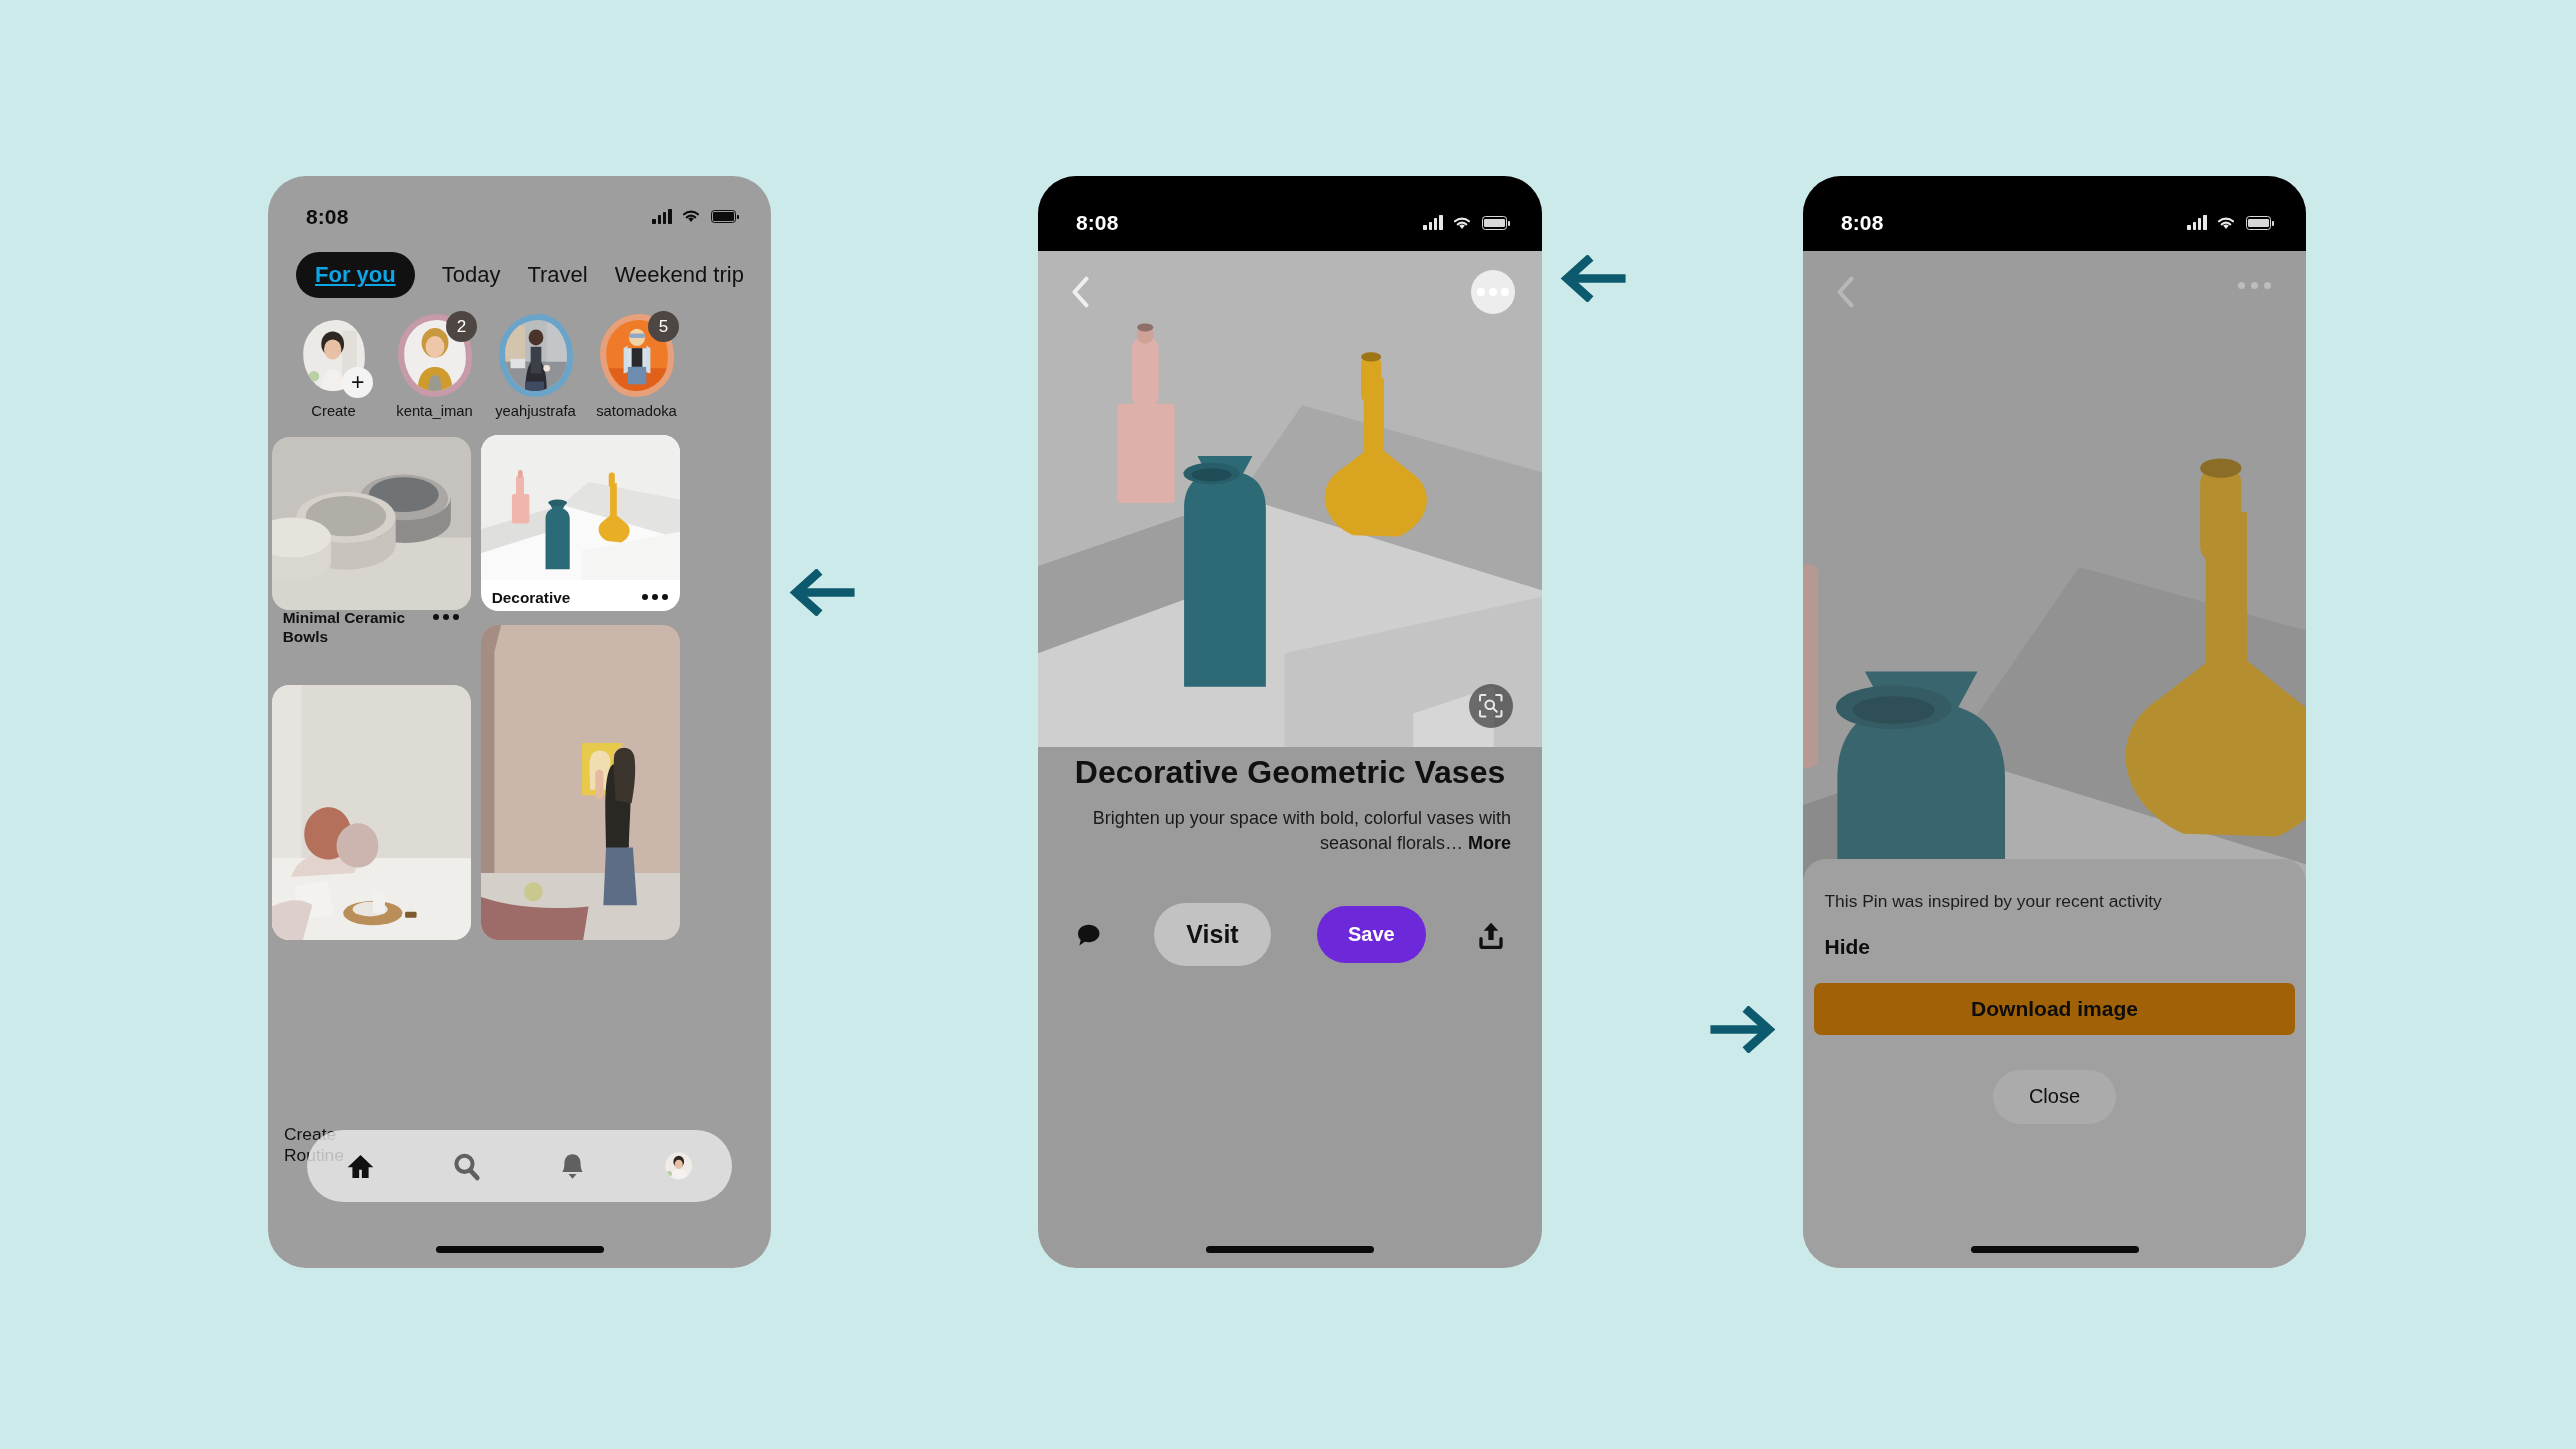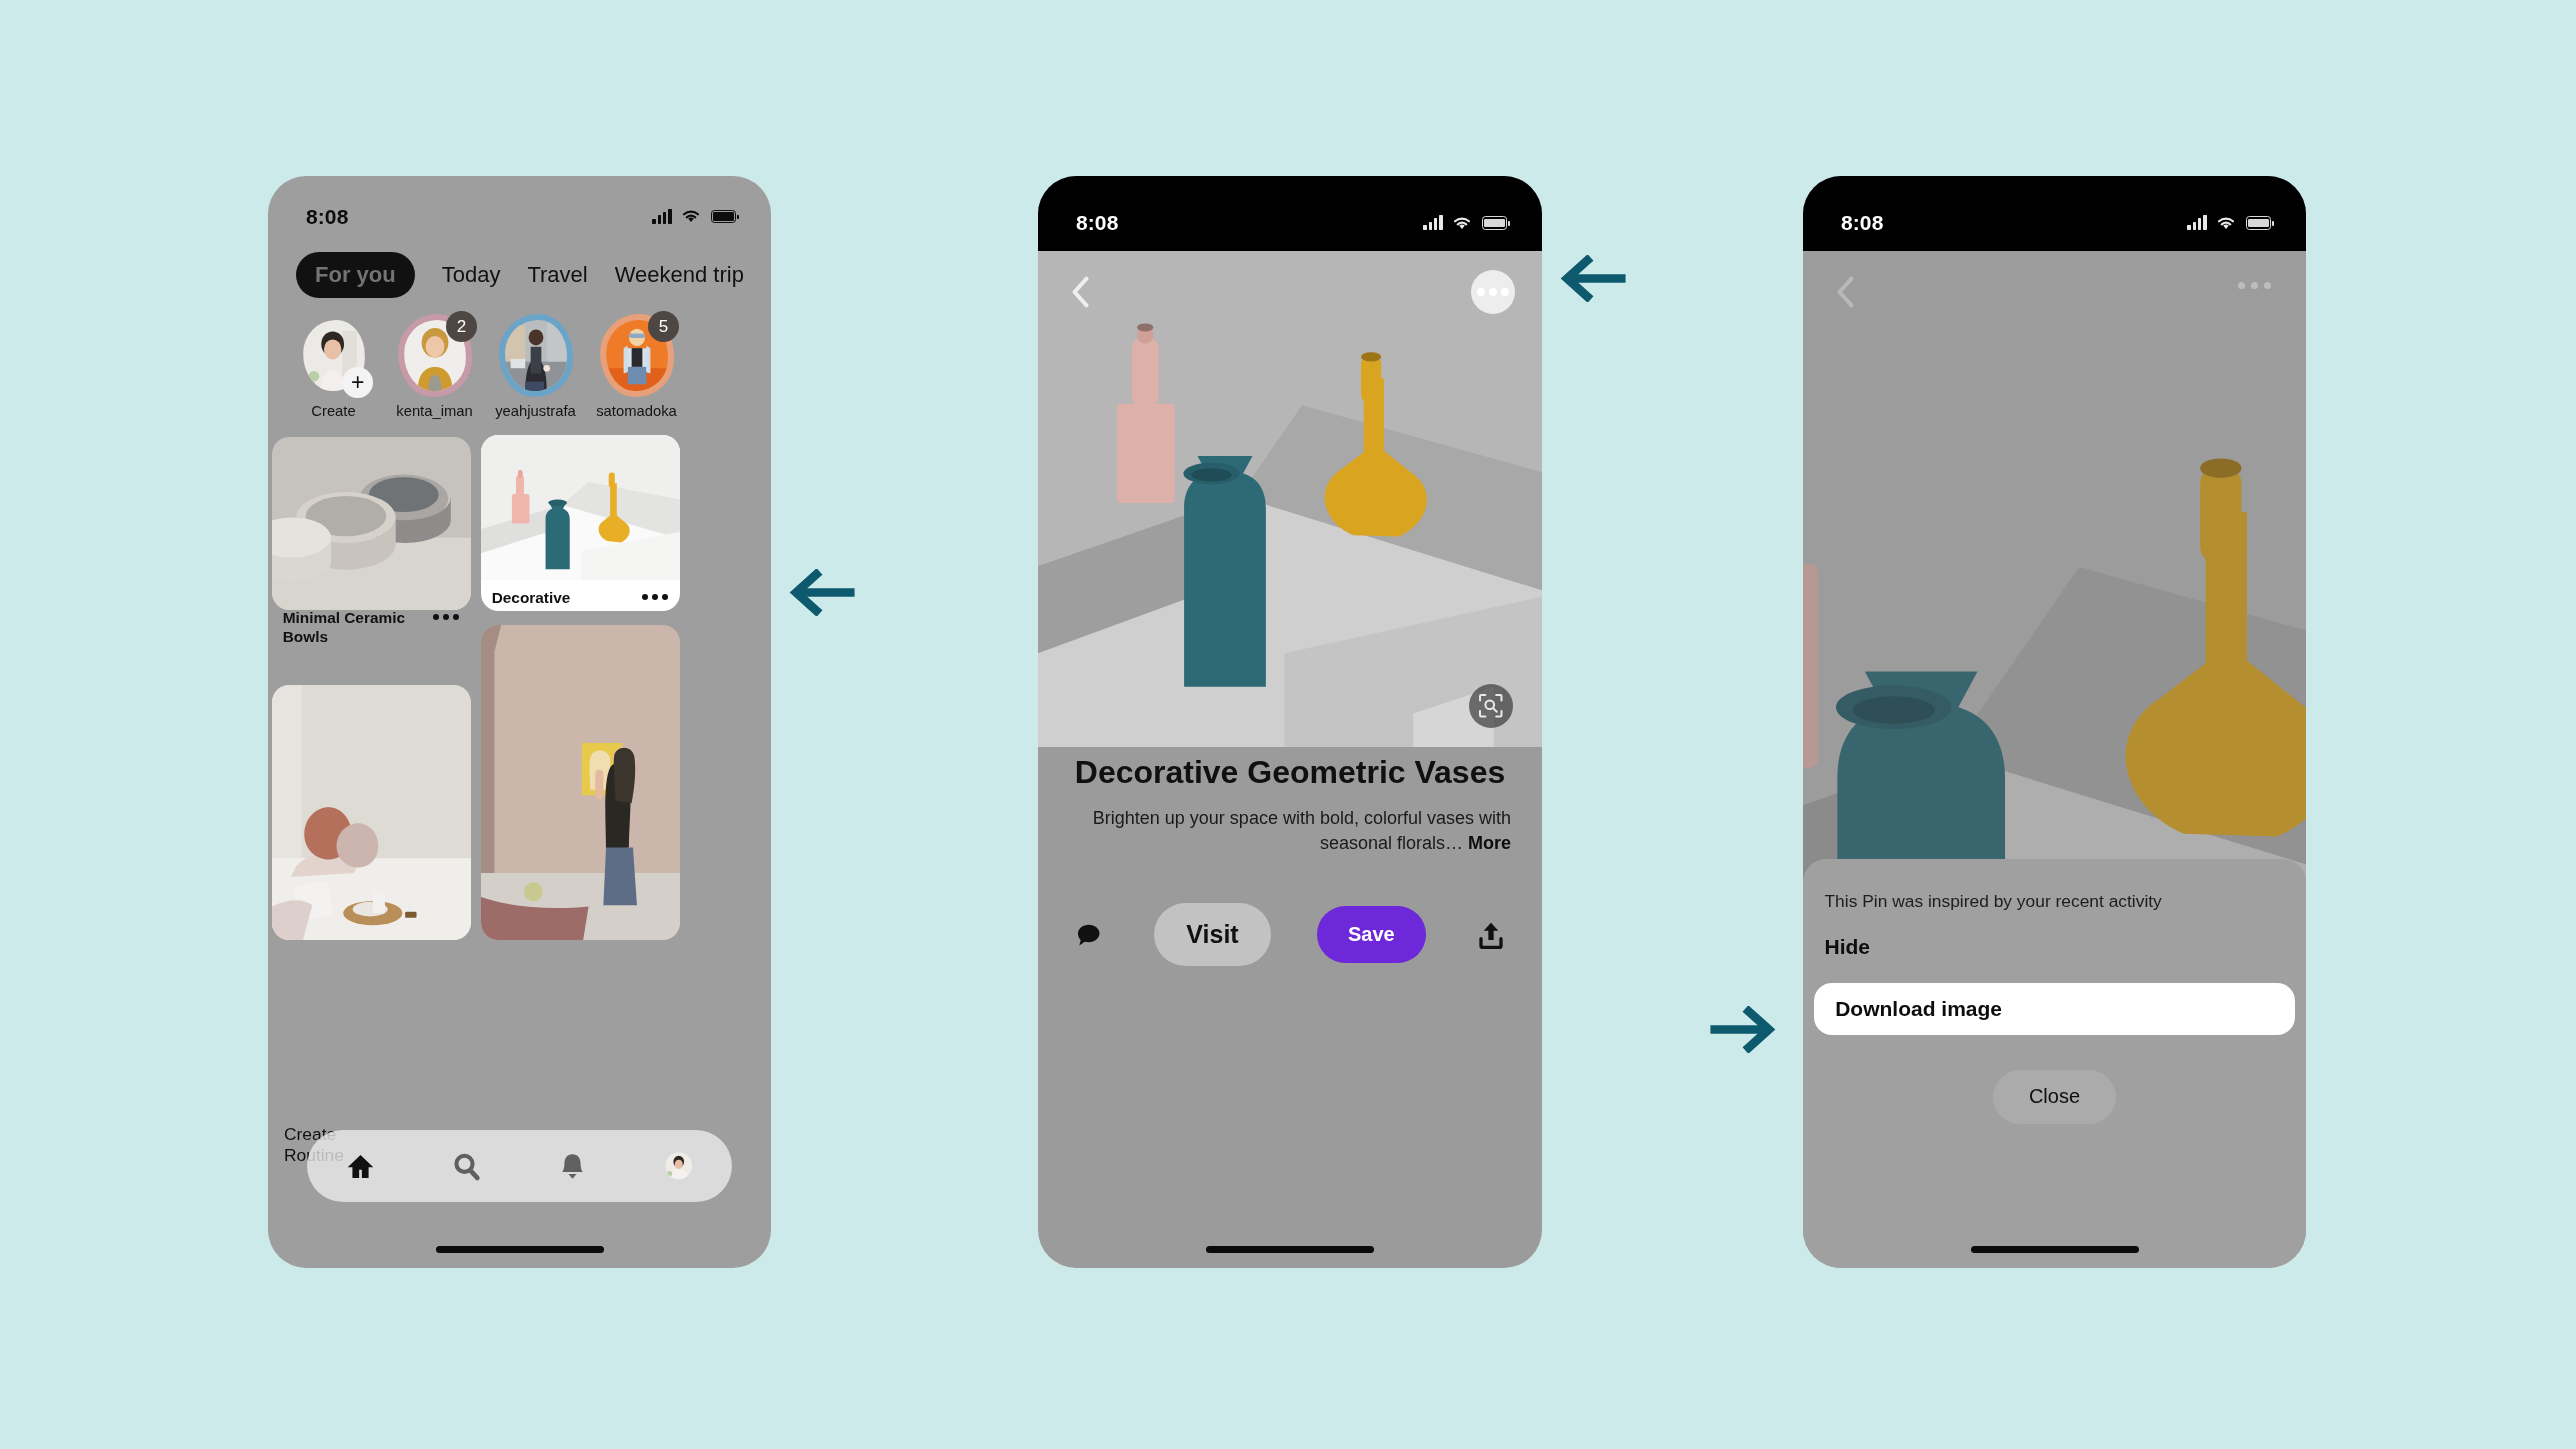--- a/index.html
+++ b/index.html
@@ -63,22 +63,22 @@
 
   
   #phone1 { left: 268px; top: 176px; width: 503px; height: 1092px; background:#9e9e9e; }
   .tabs {
     position:absolute; top:70px; left:0; right:0; height:58px;
     display:flex; align-items:center; gap:27px; padding-left:28px;
     z-index:20;
   }
   .tab { font-size: 22px; color:#111; white-space:nowrap; font-weight:500; }
   .tab.active {
-    background:#111; color:#737373; border-radius:28px;
-    padding:10px 19px; font-weight:bold;
+    background:#111; color:#0ea5e9; border-radius:28px;
+    padding:10px 19px; font-weight:bold;text-decoration:underline;
   }
   .avatars {
     position:absolute; top:138px; left:0; right:0; height:124px;
     display:flex; gap:24px; padding-left:27px; z-index:20;
   }
   .av-item { width:77px; display:flex; flex-direction:column; align-items:center; position:relative; }
   .av-ring {
     width:74px; height:83px; position:relative;
     border-radius:54% 46% 52% 48% / 48% 52% 46% 54%;
     display:flex; align-items:center; justify-content:center;
@@ -175,21 +175,21 @@
   .dim-overlay { position:absolute; inset:0; background:rgba(90,90,90,.28); z-index:25; }
   .sheet {
     position:absolute; left:0; right:0; bottom:0; height:409px;
     background:#a0a0a0; border-radius:23px 23px 0 0; z-index:40; padding:32px 0 0 0;
   }
   .sheet-sub { font-size:17.4px; color:#1d1d1d; padding:0 21.5px; }
   .sheet-item {
     font-size:21px; font-weight:bold; color:#0d0d0d;
     padding:14px 21.5px; margin-top:9.4px;
   }
-  .sheet-item.highlight { background:#ffffff; border-radius:18px; margin:9.4px 10.7px 0 10.7px; }
+  .sheet-item.highlight { background:#a16207; border-radius:7px; margin:9.4px 10.7px 0 10.7px;text-align:center; }
   .sheet-close {
     margin:35px auto 0 auto; display:block;
     background:rgba(175,175,175,.75); color:#0f0f0f;
     font-size:20px; border:none; border-radius:40px; padding:15.4px 36px;
   }
 
   
   .arrow { position:absolute; z-index:90; }
 </style>
 </head>

